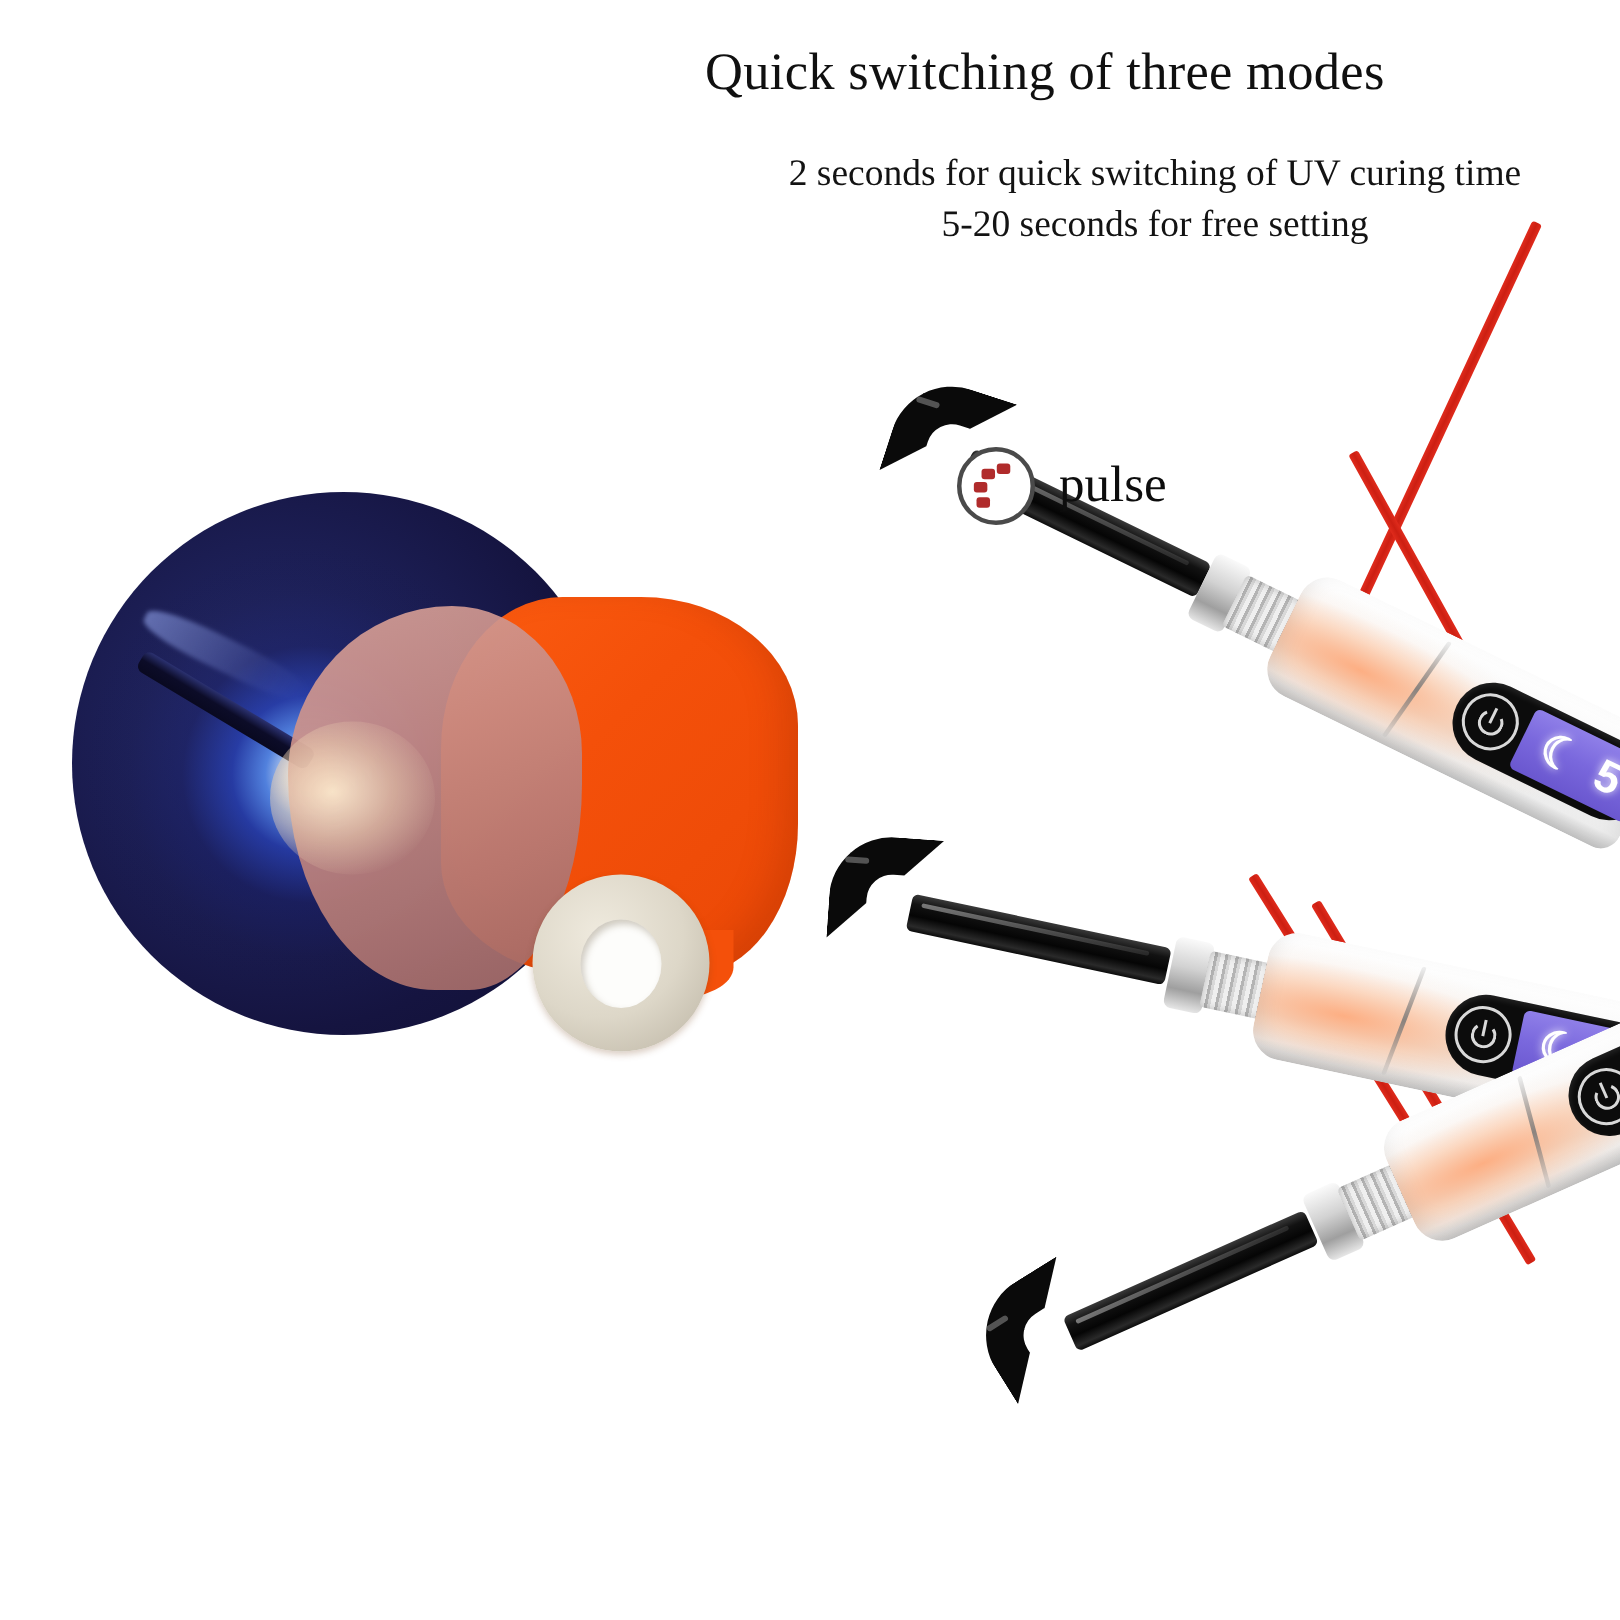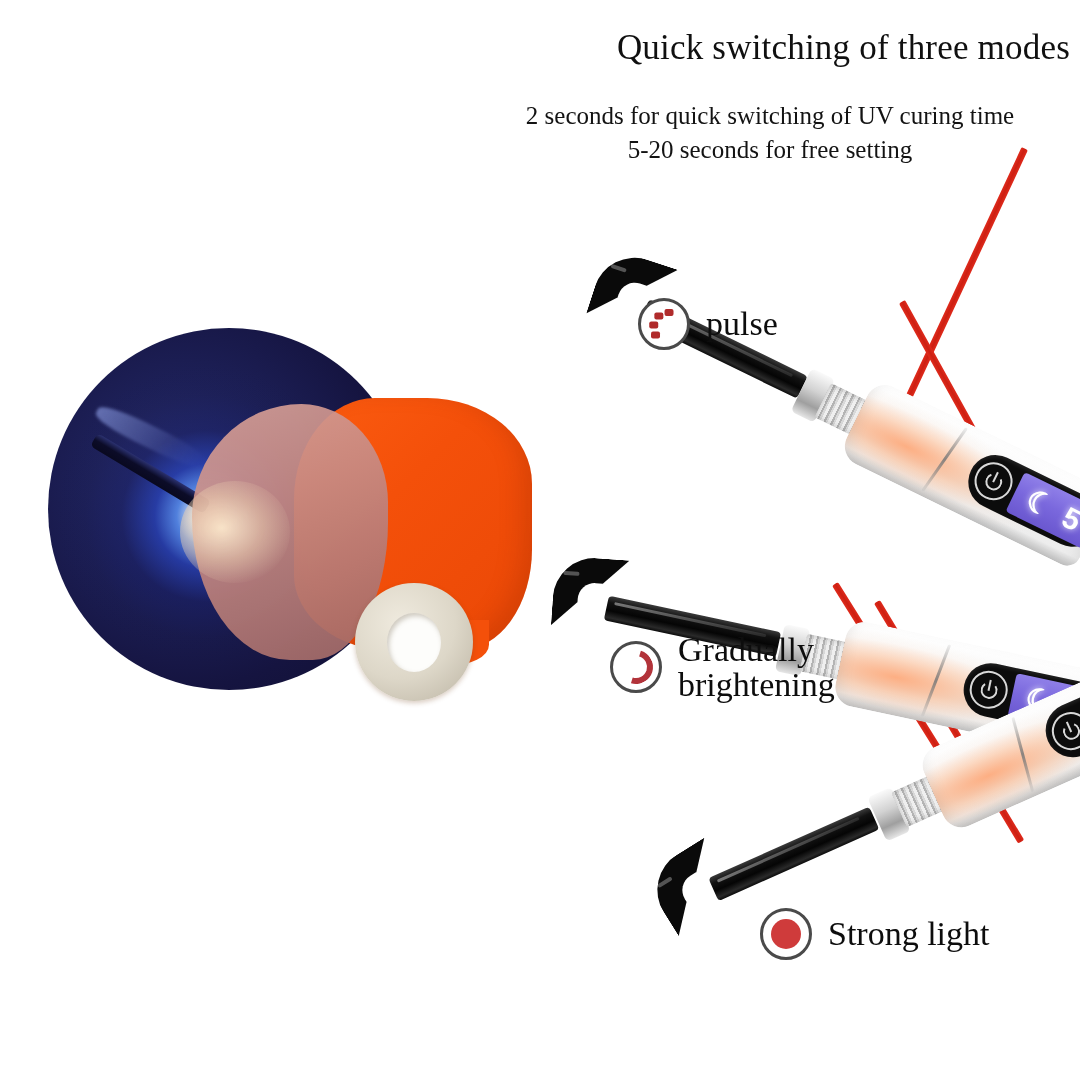--- a/index.html
+++ b/index.html
@@ -16,21 +16,21 @@
     overflow: hidden;
     font-family: "Liberation Serif", "DejaVu Serif", serif;
   }
 
   
   .headline {
     position: absolute;
     left: 470px;
     top: 28px;
     width: 600px;
-    text-align: right;
+    text-align: left;
     font-size: 35px;
     color: #101010;
     letter-spacing: 0.2px;
     white-space: nowrap;
   }
   .subline {
     position: absolute;
     left: 470px;
     width: 600px;
     text-align: center;
@@ -461,28 +461,15 @@
   <div class="legend" style="left:638px; top:298px;">
     <div class="badge">
       <span class="seg" style="transform: rotate(150deg) translate(15px) rotate(-150deg);"></span>
       <span class="seg" style="transform: rotate(190deg) translate(15px) rotate(-190deg);"></span>
       <span class="seg" style="transform: rotate(230deg) translate(15px) rotate(-230deg);"></span>
       <span class="seg" style="transform: rotate(272deg) translate(15px) rotate(-272deg);"></span>
     </div>
     <div class="label">pulse</div>
   </div>
 
-  <div class="legend" style="left:610px; top:632px;">
-    <div class="badge">
-      <span class="crescent"></span>
-    </div>
-    <div class="label">Gradually
-brightening</div>
-  </div>
-
-  <div class="legend" style="left:760px; top:908px;">
-    <div class="badge">
-      <span class="solid-dot"></span>
-    </div>
-    <div class="label">Strong light</div>
-  </div>
+
 
 </div>
 
 </body></html>

